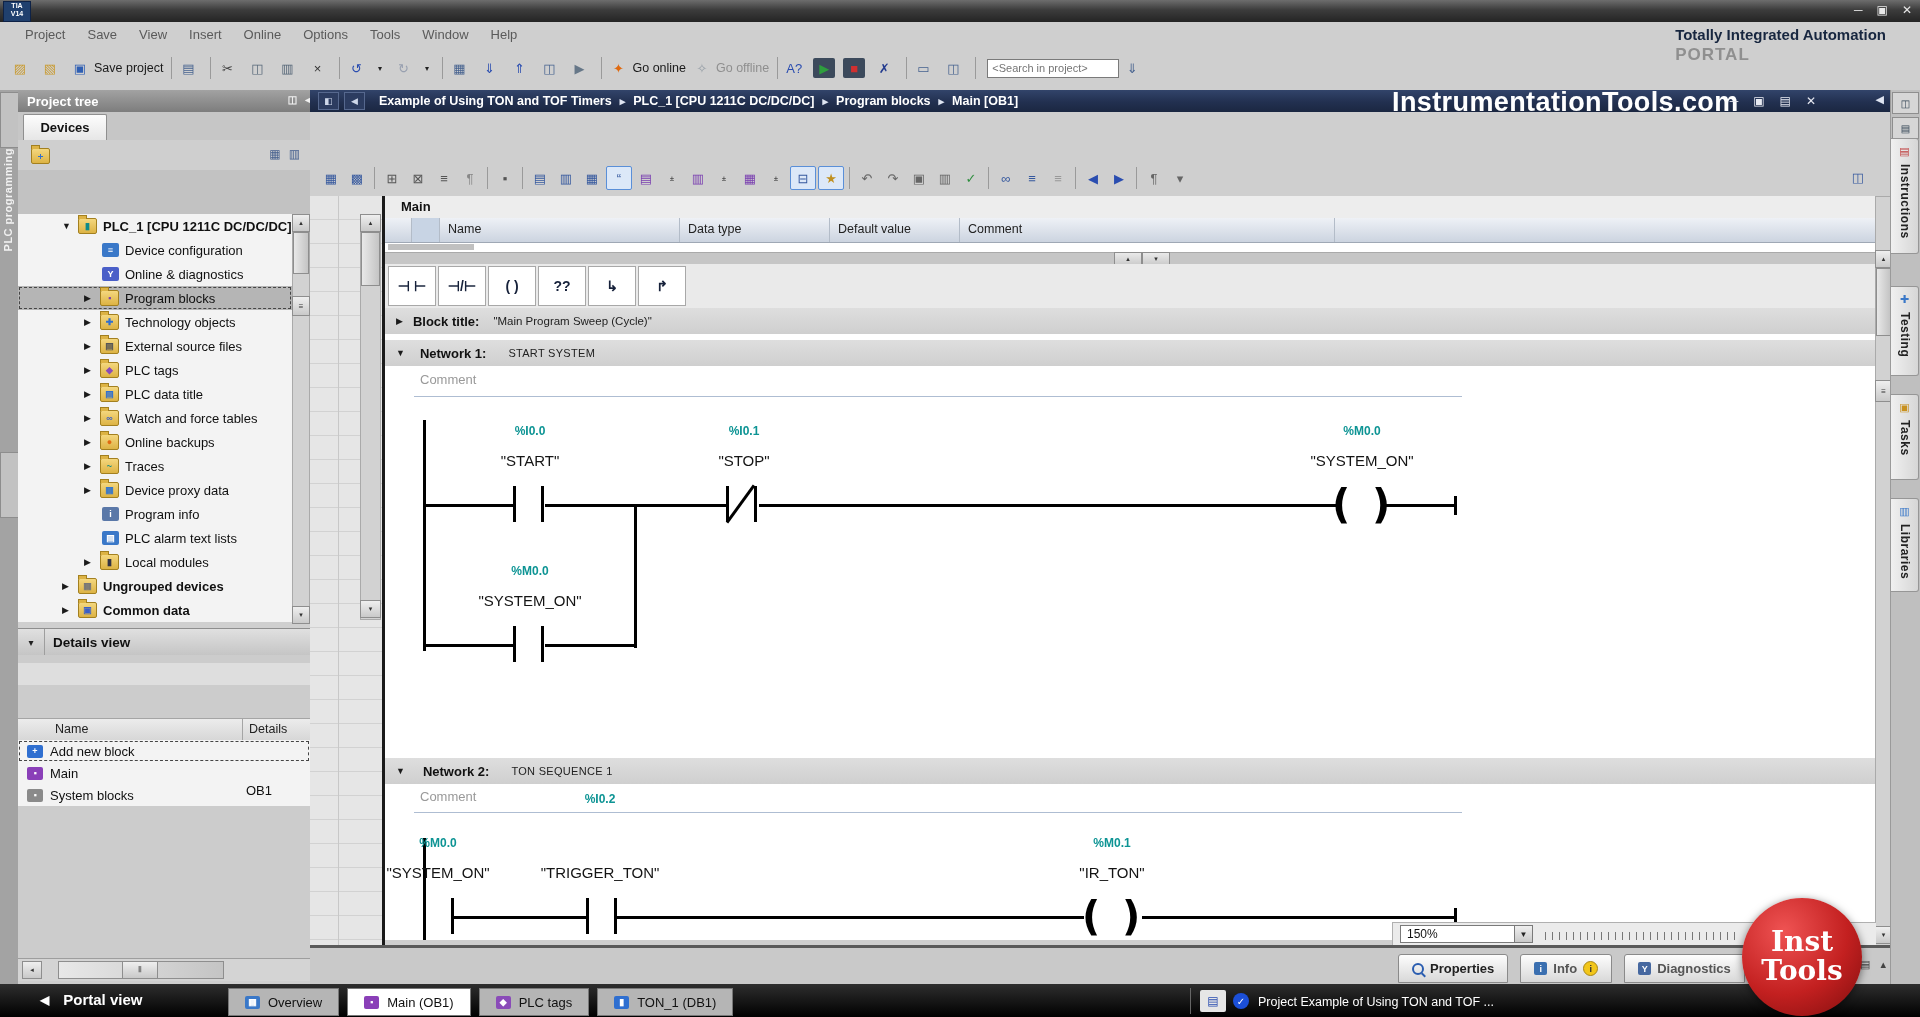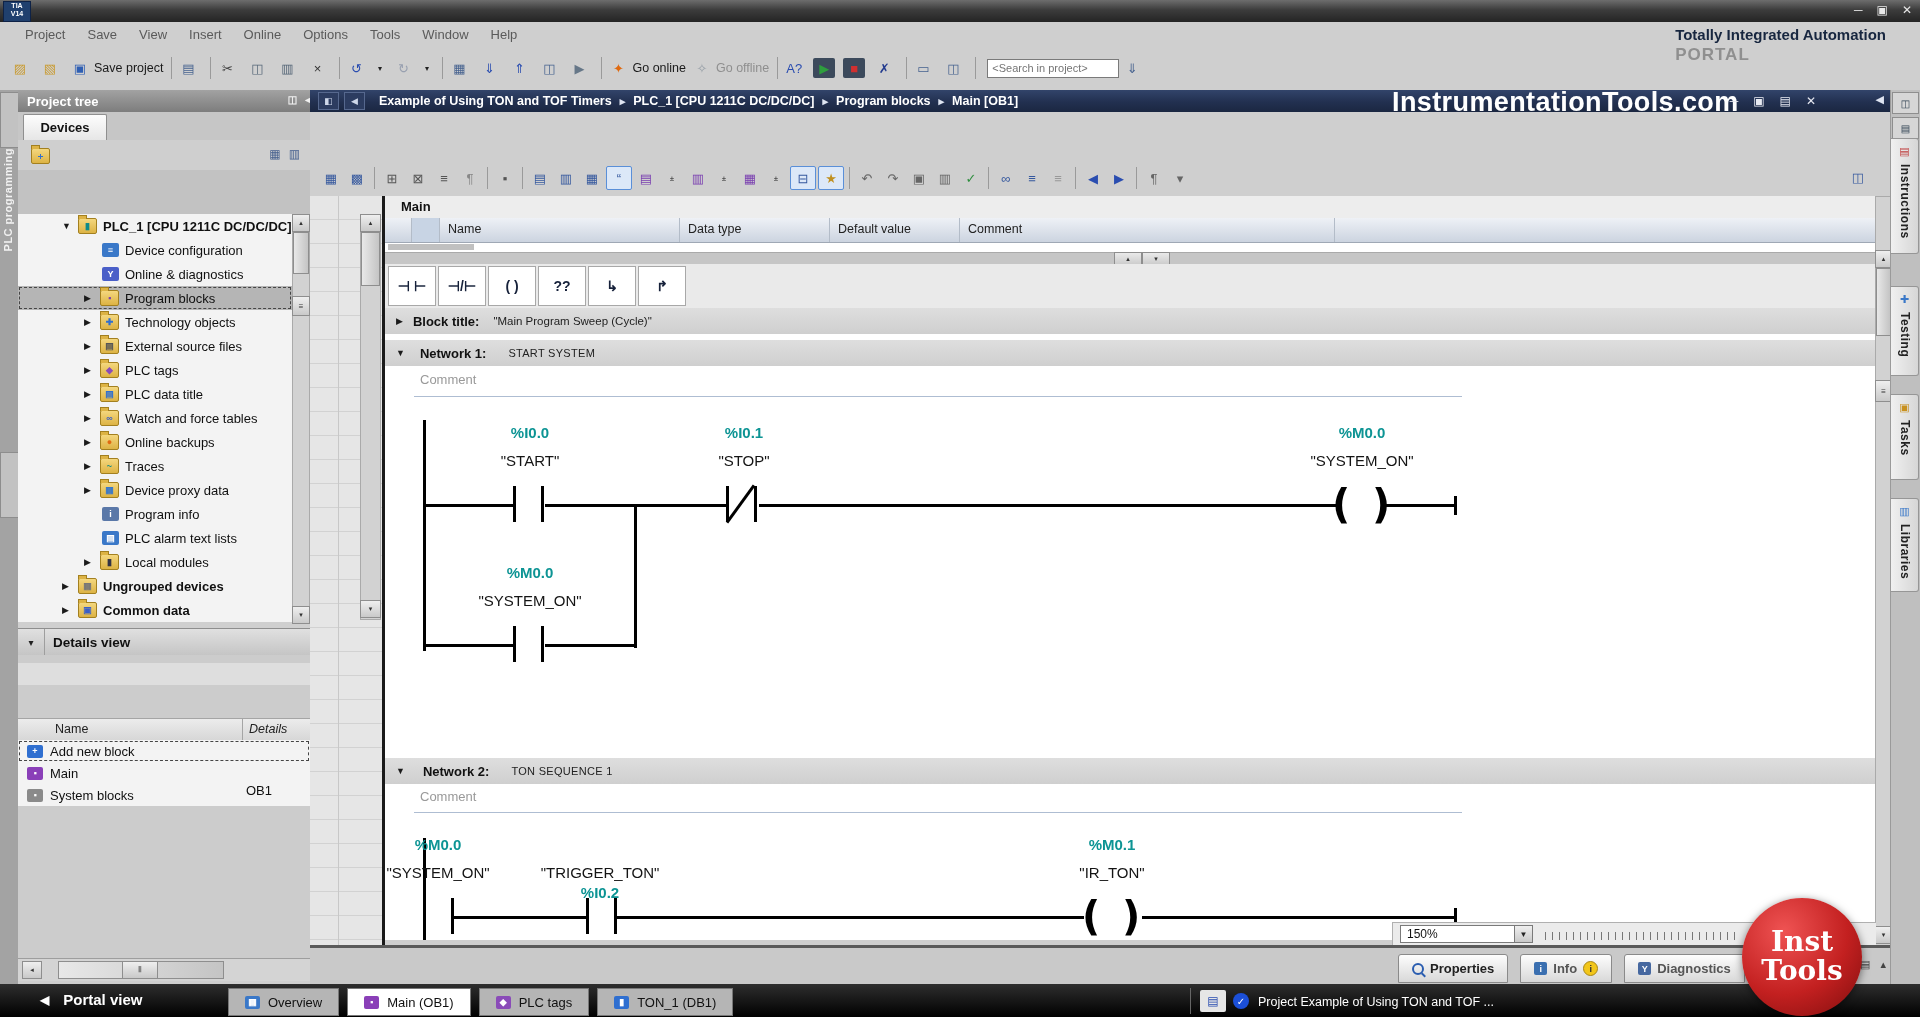--- a/index.html
+++ b/index.html
@@ -51,21 +51,21 @@
   .sbbtn{position:absolute;background:linear-gradient(#efefef,#c9c9c9);border:1px solid #8e8e8e;display:flex;align-items:center;justify-content:center;font-size:7px;color:#333;}
   .sbthumb{position:absolute;background:linear-gradient(90deg,#e8e8e8,#c4c4c4);border:1px solid #8e8e8e;}
   
   .dv-header{position:absolute;left:18px;top:628px;width:292px;height:27px;background:linear-gradient(#e0e0e0,#c4c4c4);border-top:1px solid #8e8e8e;border-bottom:1px solid #9e9e9e;display:flex;align-items:center;}
   .dv-header .chev{width:26px;text-align:center;font-size:10px;color:#222;border-right:1px solid #9e9e9e;height:100%;display:flex;align-items:center;justify-content:center;}
   .dv-header .dvt{font-size:13.5px;font-weight:bold;color:#111;margin-left:8px;}
   .dv-band{position:absolute;left:18px;top:655px;width:292px;height:63px;background:#cccccc;}
   .dv-band .lite{position:absolute;left:0;top:8px;width:292px;height:22px;background:#dedede;}
   .dv-thead{position:absolute;left:18px;top:718px;width:292px;height:22px;background:linear-gradient(#ececec,#d6d6d6);border:1px solid #a5a5a5;border-left:none;display:flex;font-size:12.5px;color:#222;}
   .dv-thead .c1{width:187px;padding-left:37px;line-height:21px;border-right:1px solid #a5a5a5;}
-  .dv-thead .c2{padding-left:6px;line-height:21px;font-style:italic;}
+  .dv-thead .c2{padding-left:6px;line-height:21px;}
   .dv-rows{position:absolute;left:18px;top:740px;width:292px;height:66px;background:#f3f3f3;}
   .dvrow{height:22px;display:flex;align-items:center;font-size:13px;color:#101010;position:relative;}
   .dvrow.dashed{outline:1px dashed #454545;outline-offset:-2px;}
   .dvrow .dico{width:16px;height:13px;border-radius:2px;margin:0 7px 0 9px;display:flex;align-items:center;justify-content:center;color:#fff;font-size:9px;font-weight:bold;flex:none;}
   .dvrow .ddet{position:absolute;left:228px;margin-top:34px;}
   .dv-below{position:absolute;left:18px;top:806px;width:292px;height:152px;background:#cccccc;}
   .hscroll{position:absolute;left:18px;top:958px;width:364px;height:22px;background:#d4d4d4;border-top:1px solid #9e9e9e;}
   
   .breadcrumb{position:absolute;left:310px;top:90px;width:1580px;height:22px;background:linear-gradient(#32446a,#223050 55%,#1b2741);display:flex;align-items:center;color:#fff;}
   .bc-icons{display:flex;gap:5px;margin-left:8px;}
@@ -100,21 +100,21 @@
   .bt-value{font-size:11.5px;color:#222;margin-left:14px;}
   .net-title{font-size:11px;color:#222;margin-left:22px;letter-spacing:.3px;}
   .comment-ph{position:absolute;font-size:13px;color:#999;}
   .comment-ul{position:absolute;height:1px;background:#aebdd2;}
   
   .lv{position:absolute;width:3px;background:#000;}
   .lh{position:absolute;height:3px;background:#000;}
   .lbar{position:absolute;width:3px;height:36px;background:#000;}
   .lslash{position:absolute;width:3px;height:46px;background:#000;transform:rotate(36deg);}
   .lparen{position:absolute;font-size:40px;line-height:46px;font-weight:bold;color:#000;font-family:"DejaVu Sans",sans-serif;}
-  .laddr{position:absolute;transform:translateX(-50%);font-size:15px;font-weight:bold;white-space:nowrap;}
+  .laddr{position:absolute;transform:translateX(-50%);font-size:12px;font-weight:bold;white-space:nowrap;}
   .ltag{position:absolute;transform:translateX(-50%);font-size:15px;color:#141414;white-space:nowrap;}
   
   .zoomstrip{position:absolute;left:1392px;top:922px;width:483px;height:23px;background:#ebebeb;border-left:1px solid #b0b0b0;border-top:1px solid #b0b0b0;}
   .zoombox{position:absolute;left:1400px;top:925px;width:133px;height:18px;background:#fff;border:1px solid #7a7a7a;font-size:12px;color:#111;line-height:17px;padding-left:6px;box-sizing:border-box;}
   .zoomdd{position:absolute;right:0;top:0;width:17px;height:16px;background:linear-gradient(#efefef,#c9c9c9);border-left:1px solid #7a7a7a;font-size:8px;display:flex;align-items:center;justify-content:center;color:#222;}
   .zoomruler{position:absolute;left:1545px;top:932px;width:196px;height:8px;background:repeating-linear-gradient(to right,#777 0 1px,transparent 1px 7px);}
   .edge-line{position:absolute;left:310px;top:945px;width:1580px;height:3px;background:#5a5a5a;}
   .insp-row{position:absolute;left:310px;top:948px;width:1580px;height:36px;background:#c9c9c9;}
   .insp-tabs{position:absolute;left:1398px;top:954px;display:flex;gap:12px;}
   .insp-tab{height:27px;background:linear-gradient(#fdfdfd,#d8d8d8);border:1px solid #8a8a8a;border-radius:3px 3px 0 0;display:flex;align-items:center;gap:6px;padding:0 13px;font-size:13px;font-weight:bold;color:#222;}
@@ -795,21 +795,21 @@
   <div class="lh" style="left:1142px;top:916px;width:313px;"></div>
   <div class="lv" style="left:1454px;top:908px;height:19px;"></div>
   <div class="lbar" style="left:423px;top:898px;"></div>
   <div class="lbar" style="left:451px;top:898px;"></div>
   <div class="lbar" style="left:586px;top:898px;"></div>
   <div class="lbar" style="left:614px;top:898px;"></div>
   <span class="lparen" style="left:1082px;top:893px;">(</span>
   <span class="lparen" style="left:1122px;top:893px;">)</span>
   <span class="laddr" style="left:438px;top:836px;color:#0d9494;">%M0.0</span>
   <span class="ltag" style="left:438px;top:864px;">"SYSTEM_ON"</span>
-  <span class="laddr" style="left:600px;top:884px;color:#0d9494;">%I0.2</span>
+  <span class="laddr" style="left:600px;top:792px;color:#0d9494;">%I0.2</span>
   <span class="ltag" style="left:600px;top:864px;">"TRIGGER_TON"</span>
   <span class="laddr" style="left:1112px;top:836px;color:#0d9494;">%M0.1</span>
   <span class="ltag" style="left:1112px;top:864px;">"IR_TON"</span>
 
   <div class="sb" style="left:1875px;top:196px;width:15px;height:749px;"></div>
   <div class="sbbtn" style="left:1875px;top:250px;width:15px;height:16px;">▴</div>
   <div class="sbthumb" style="left:1876px;top:268px;width:13px;height:66px;"></div>
   <div class="sbbtn" style="left:1875px;top:380px;width:15px;height:20px;font-size:8px;">≡</div>
   <div class="sbbtn" style="left:1875px;top:926px;width:15px;height:16px;">▾</div>
 

